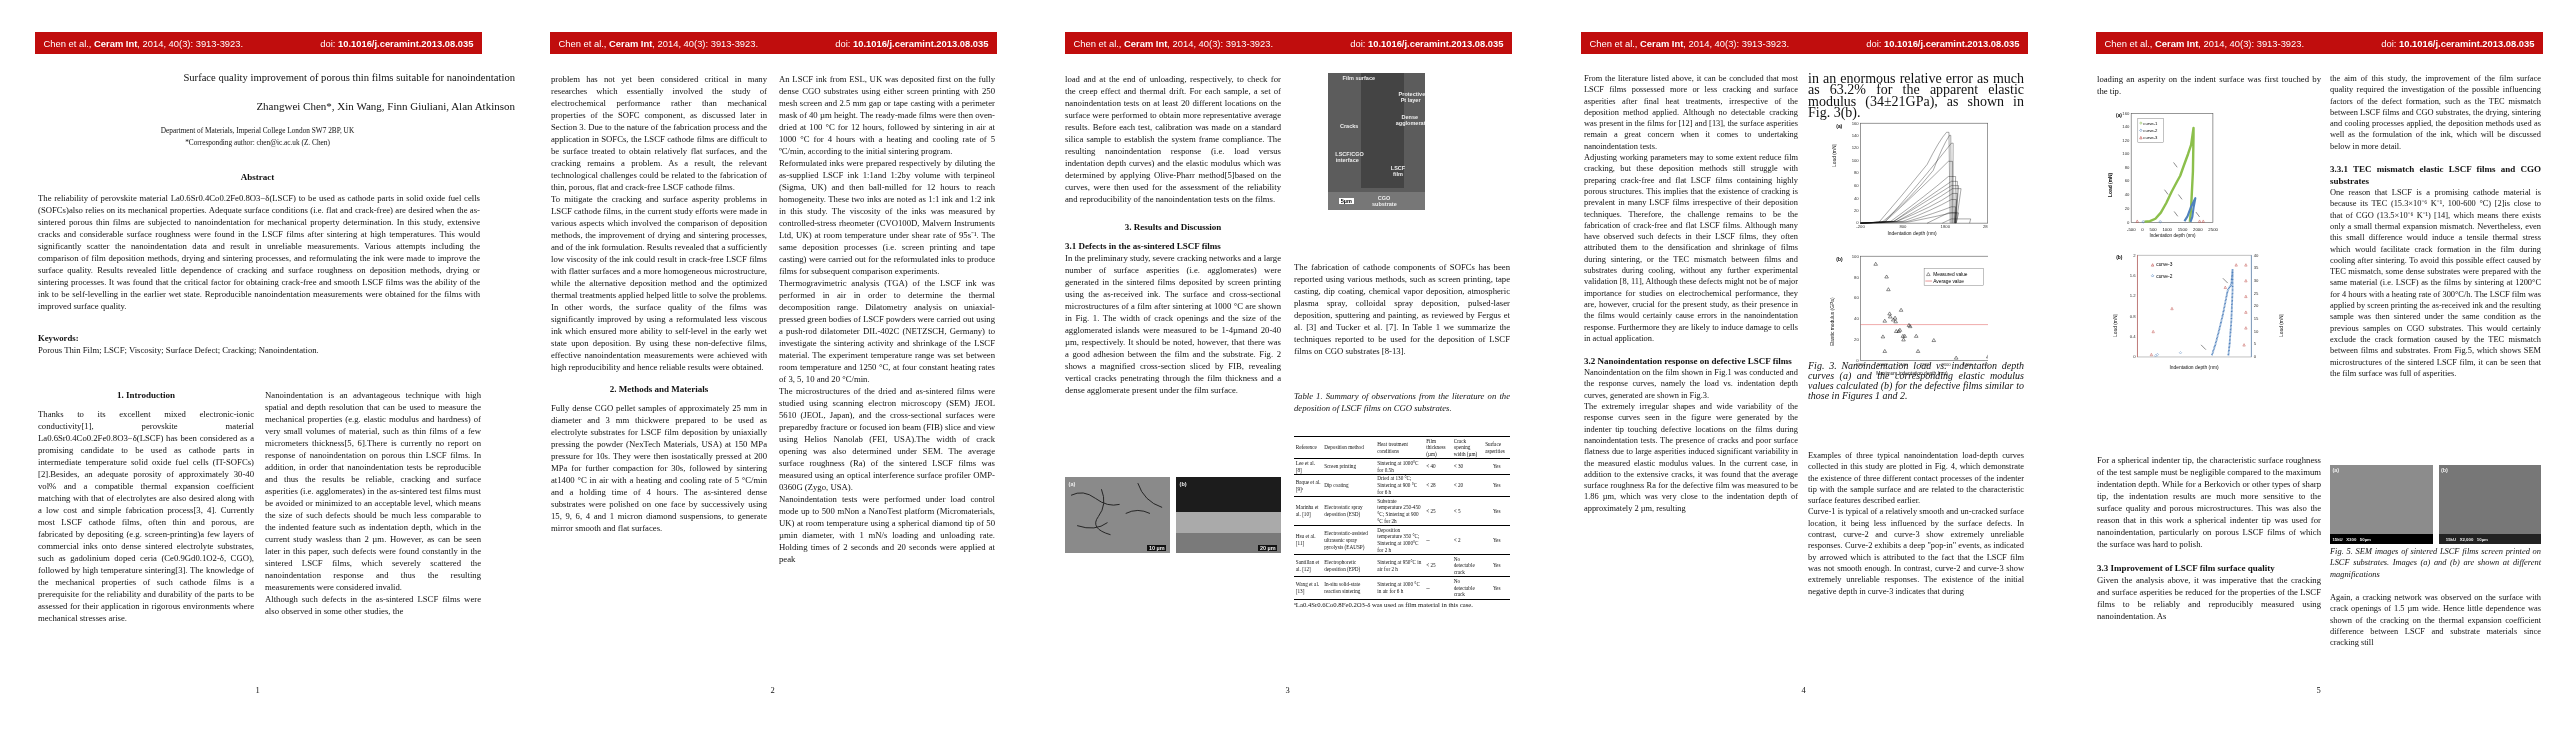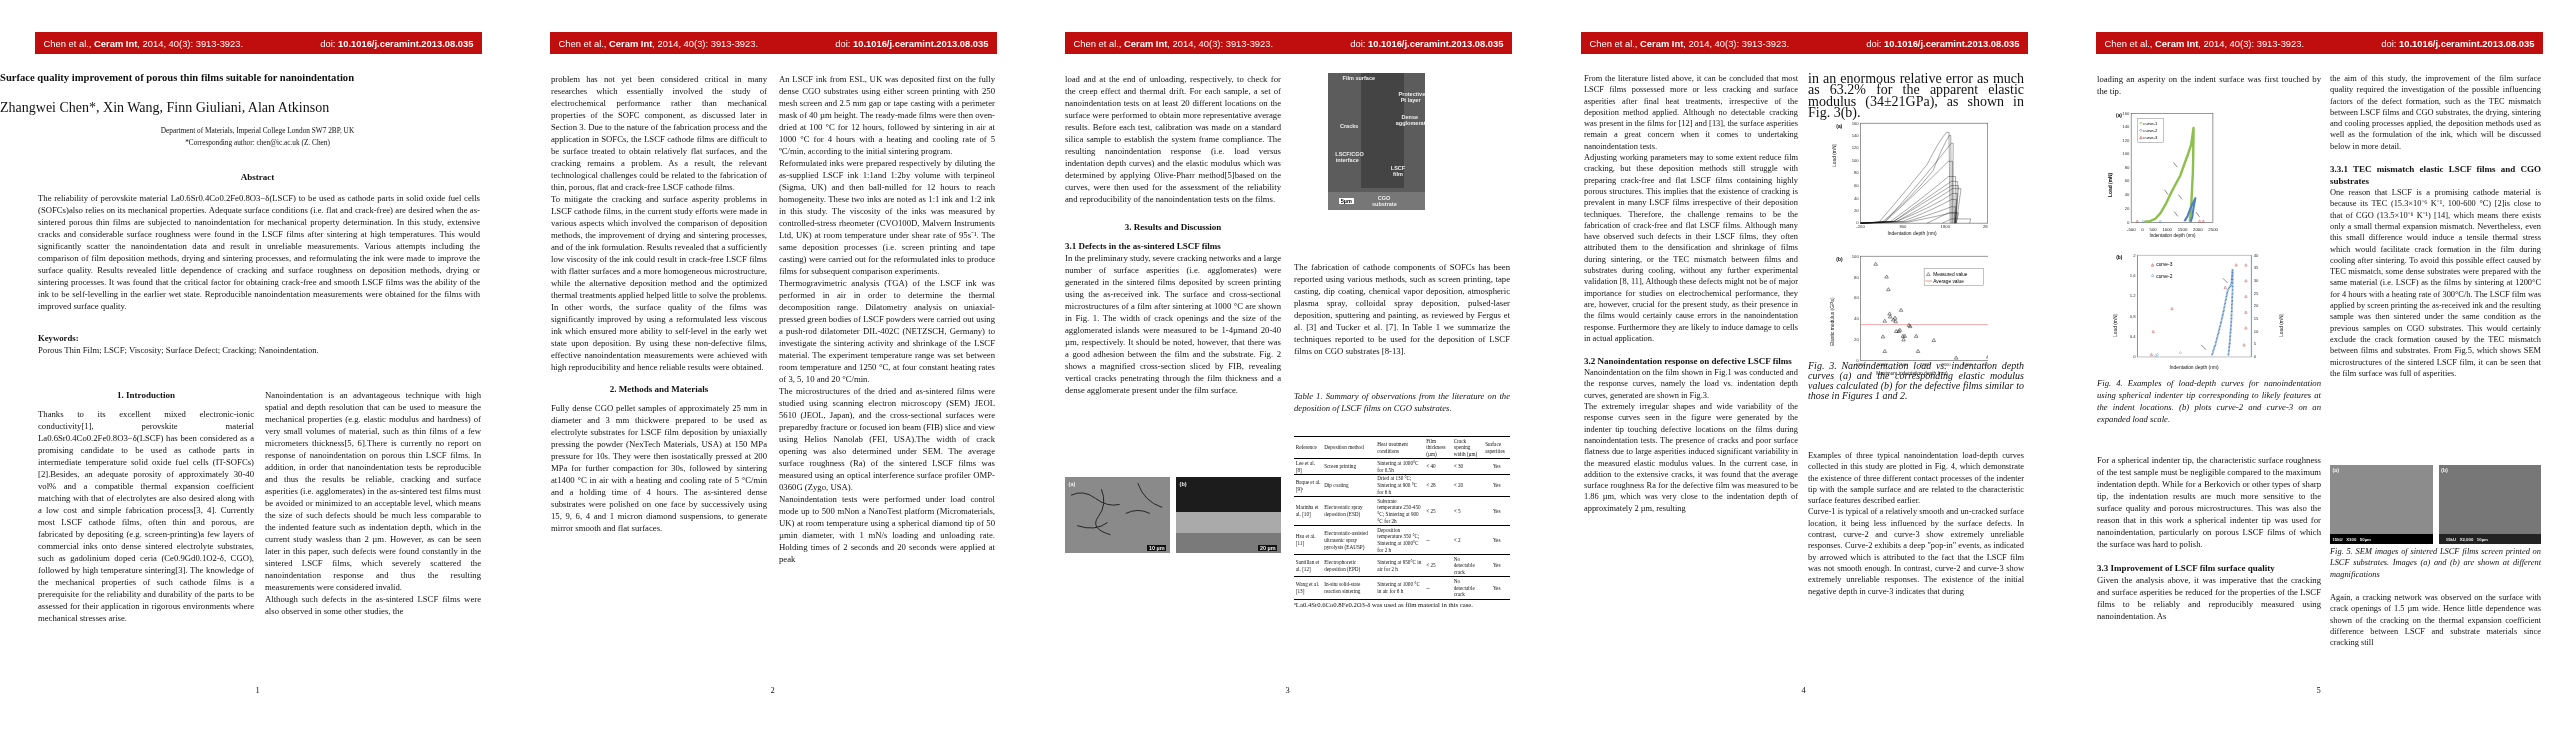--- a/index.html
+++ b/index.html
@@ -7,22 +7,22 @@
 body{position:relative;font-family:"Liberation Serif",serif;color:#111}
 .page{position:absolute;top:0;width:515px;height:729px;background:#fff}
 .header{position:absolute;top:32px;left:35px;width:447px;height:22px;background:#c00d0d;color:#fff;font-family:"Liberation Sans",sans-serif;font-size:9.4px;display:flex;align-items:center;justify-content:space-between;padding:0 8.5px}
 .header b{font-weight:bold}
 .pnum{position:absolute;top:685px;left:0;width:100%;text-align:center;font-size:8.5px}
 .col{position:absolute;font-size:8.7px;line-height:12px;text-align:justify}
 .col p{margin:0}
 .h-sec{text-align:center;font-weight:bold;font-size:9px;margin:8.5px 0 7.3px}
 .h-sub{font-weight:bold;font-size:9px;line-height:12px}
 .cap{font-style:italic;font-size:8.7px;line-height:12px;text-align:justify}
-.title{position:absolute;top:72px;left:0;width:100%;text-align:left;font-weight:bold;font-size:10.6px}
-.authors{position:absolute;top:100px;left:0;width:100%;text-align:left;font-size:14px}
+.title{position:absolute;top:72px;left:0;width:100%;text-align:right;font-weight:normal;font-size:10.6px}
+.authors{position:absolute;top:100px;left:0;width:100%;text-align:right;font-size:11px}
 .affil{position:absolute;top:125px;left:0;width:100%;text-align:center;font-size:7.3px;line-height:11.5px}
 .abs-h{position:absolute;top:172px;left:0;width:100%;text-align:center;font-weight:bold;font-size:9px}
 .sem{background:#6a6a6a;position:relative;overflow:hidden}
 .sem .lbl{position:absolute;color:#eee;font-family:"Liberation Sans",sans-serif;font-size:5.5px;font-weight:bold}
 .svgbox{position:absolute}
 table.t1{border-collapse:collapse;font-size:5.2px;line-height:6.7px;width:100%}
 table.t1 th,table.t1 td{text-align:left;padding:0.6px 1.8px;vertical-align:middle;font-weight:normal}
 table.t1 thead tr{border-top:1.2px solid #000;border-bottom:0.9px solid #000}
 table.t1 tbody tr{border-bottom:0.6px solid #000}
 table.t1 tbody tr:last-child{border-bottom:1.2px solid #000}
@@ -433,21 +433,20 @@
       </g>
     <path d="M60 16 l-2 4 h4z" fill="none" stroke="#c0504d"></path>
       <text x="66" y="20" font-family="Liberation Sans" font-size="8">curve-3</text>
     <path d="M60 34 l2 2 l-2 2 l-2 -2z" fill="none" stroke="#4f81bd"></path>
       <text x="66" y="39" font-family="Liberation Sans" font-size="8">curve-2</text>
   </svg>
   <div style="position:absolute;top:337px;left:52px;font-family:'Liberation Sans',sans-serif;font-size:4.9px;transform:rotate(-90deg);transform-origin:left top;white-space:nowrap">Load (mN)</div>
   <div style="position:absolute;top:337px;left:218px;font-family:'Liberation Sans',sans-serif;font-size:4.9px;transform:rotate(-90deg);transform-origin:left top;white-space:nowrap">Load (mN)</div>
   <div style="position:absolute;top:365px;left:76px;width:114px;text-align:center;font-family:'Liberation Sans',sans-serif;font-size:4.9px">Indentation depth (nm)</div>
 
-  <div class="cap" style="position:absolute;top:377px;left:36px;width:224px">Fig. 4. Examples of load-depth curves for nanoindentation using spherical indenter tip corresponding to likely features at the indent locations. (b) plots curve-2 and curve-3 on an expanded load scale.</div>
   <div class="col" style="top:454px;left:36px;width:224px">
     <p>For a spherical indenter tip, the characteristic surface roughness of the test sample must be negligible compared to the maximum indentation depth. While for a Berkovich or other types of sharp tip, the indentation results are much more sensitive to the surface quality and porous microstructures. This was also the reason that in this work a spherical indenter tip was used for nanoindentation, particularly on porous LSCF films of which the surface was hard to polish.</p>
     <div class="h-sub" style="margin-top:12px">3.3 Improvement of LSCF film surface quality</div>
     <p>Given the analysis above, it was imperative that the cracking and surface asperities be reduced for the properties of the LSCF films to be reliably and reproducibly measured using nanoindentation. As</p>
   </div>
 
   <div class="col" style="top:73px;left:269px;width:211px;font-size:8.4px;line-height:11.3px">
     <p>the aim of this study, the improvement of the film surface quality required the investigation of the possible influencing factors of the defect formation, such as the TEC mismatch between LSCF films and CGO substrates, the drying, sintering and cooling processes applied, the deposition methods used as well as the formulation of the ink, which will be discussed below in more detail.</p>
     <div class="h-sub" style="margin-top:11px;text-align:justify">3.3.1 TEC mismatch elastic LSCF films and CGO substrates</div>
     <p>One reason that LSCF is a promising cathode material is because its TEC (15.3×10⁻⁶ K⁻¹, 100-600 °C) [2]is close to that of CGO (13.5×10⁻⁶ K⁻¹) [14], which means there exists only a small thermal expansion mismatch. Nevertheless, even this small difference would induce a tensile thermal stress which would facilitate crack formation in the film during cooling after sintering. To avoid this possible effect caused by TEC mismatch, some dense substrates were prepared with the same material (i.e. LSCF) as the films by sintering at 1200°C for 4 hours with a heating rate of 300°C/h. The LSCF film was applied by screen printing the as-received ink and the resulting sample was then sintered under the same condition as the previous samples on CGO substrates. This would certainly exclude the crack formation caused by the TEC mismatch between films and substrates. From Fig.5, which shows SEM microstructures of the sintered LSCF film, it can be seen that the film surface was full of asperities.</p>

